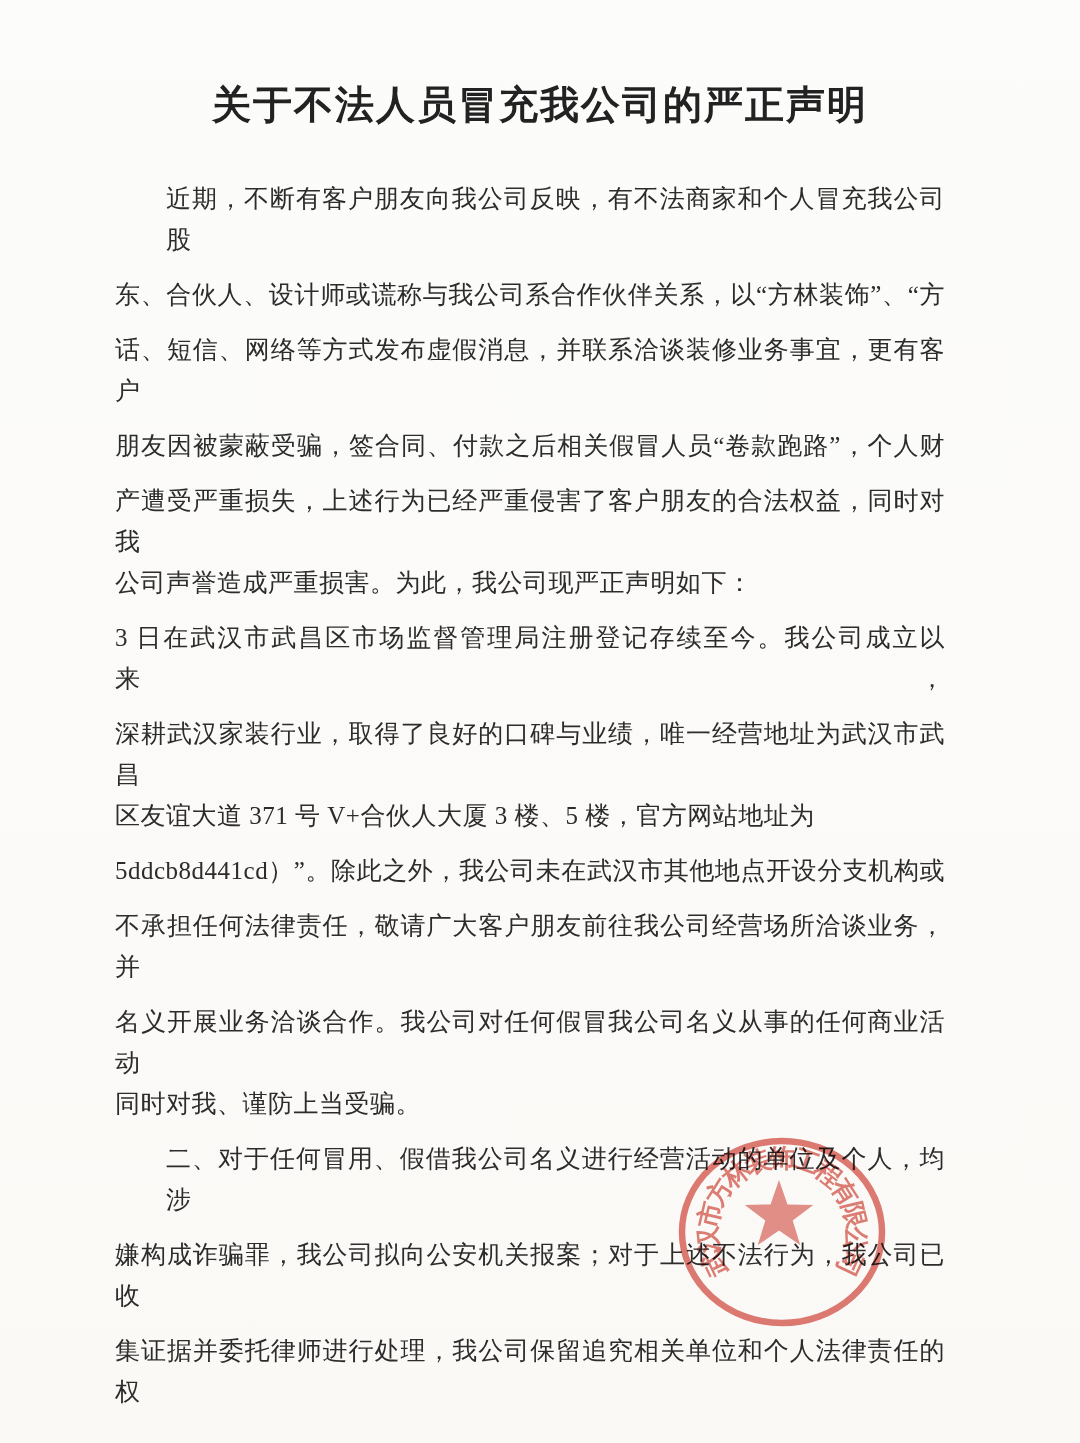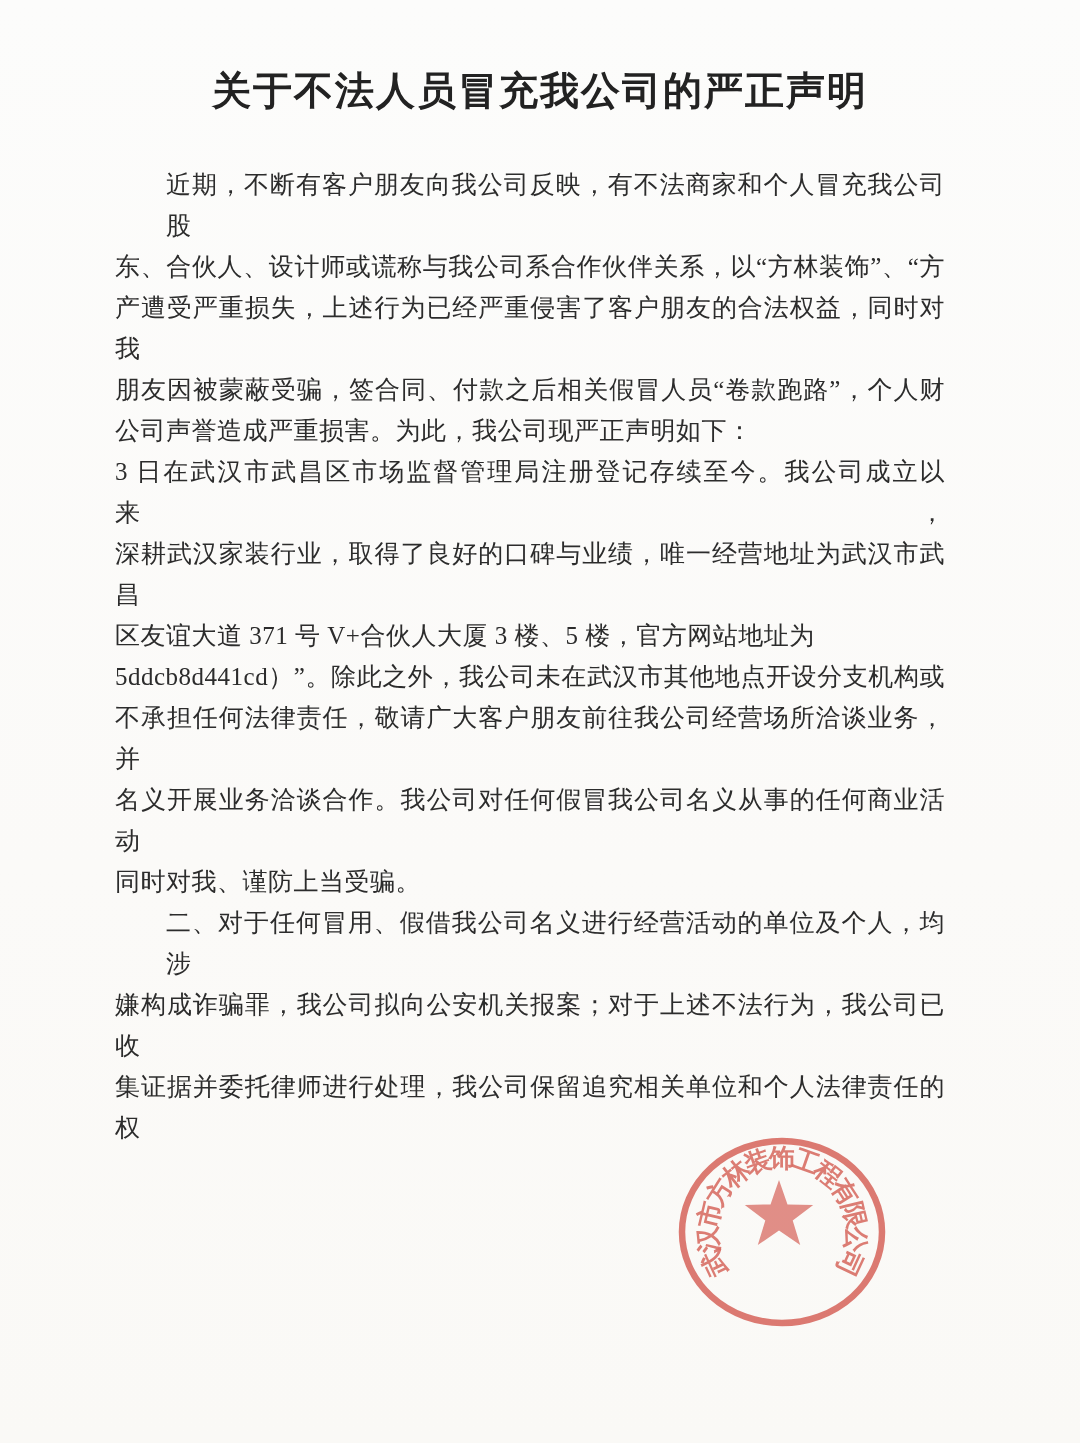--- a/index.html
+++ b/index.html
@@ -7,21 +7,21 @@
     position: relative;
     width: 1080px;
     height: 1443px;
     margin: 0 auto;
     background: linear-gradient(180deg, #fcfcfb 0%, #fbfaf8 60%, #faf9f6 100%);
     color: #2c2c2c;
     font-family: "Liberation Serif", "DejaVu Serif", serif;
     overflow: hidden;
   }
   .doc-title {
-    margin: 3px;
+    margin: 17px;
     padding-top: 64px;
     text-align: center;
     font-size: 39px;
     line-height: 48px;
     font-weight: bold;
     letter-spacing: 2px;
     color: #222;
   }
   .doc-body {
     position: absolute;
@@ -30,21 +30,21 @@
     width: 830px;
   }
   .line {
     font-size: 25px;
     line-height: 41px;
     letter-spacing: 0.5px;
     text-align: justify;
     white-space: nowrap;
     color: #2c2c2c;
   }
-  .line.j { white-space: normal; text-align: justify; text-align-last: justify; }
+  .line.j { white-space: normal; text-align: justify; text-align-last: justify; margin-top: 14px; }
   .line.ind { padding-left: 51px; }
   .seal {
     position: absolute;
     left: 652px;
     top: 1112px;
     width: 260px;
     height: 240px;
     opacity: 0.83;
     mix-blend-mode: multiply;
     pointer-events: none;
@@ -64,22 +64,23 @@
 </head>
 <body>
 
 <div class="page">
 
   <h1 class="doc-title">关于不法人员冒充我公司的严正声明</h1>
 
   <div class="doc-body">
     <div class="line j ind">近期，不断有客户朋友向我公司反映，有不法商家和个人冒充我公司股</div>
     <div class="line j">东、合伙人、设计师或谎称与我公司系合作伙伴关系，以“方林装饰”、“方</div>
+    <div class="line j">话、短信、网络等方式发布虚假消息，并联系洽谈装修业务事宜，更有客户</div>
+    <div class="line j">朋友因被蒙蔽受骗，签合同、付款之后相关假冒人员“卷款跑路”，个人财</div>
     <div class="line j">产遭受严重损失，上述行为已经严重侵害了客户朋友的合法权益，同时对我</div>
-    <div class="line j">朋友因被蒙蔽受骗，签合同、付款之后相关假冒人员“卷款跑路”，个人财</div>
     <div class="line">公司声誉造成严重损害。为此，我公司现严正声明如下：</div>
     <div class="line j">3 日在武汉市武昌区市场监督管理局注册登记存续至今。我公司成立以来，</div>
     <div class="line j">深耕武汉家装行业，取得了良好的口碑与业绩，唯一经营地址为武汉市武昌</div>
     <div class="line">区友谊大道 371 号 V+合伙人大厦 3 楼、5 楼，官方网站地址为</div>
     <div class="line j">5ddcb8d441cd）”。除此之外，我公司未在武汉市其他地点开设分支机构或</div>
     <div class="line j">不承担任何法律责任，敬请广大客户朋友前往我公司经营场所洽谈业务，并</div>
     <div class="line j">名义开展业务洽谈合作。我公司对任何假冒我公司名义从事的任何商业活动</div>
     <div class="line">同时对我、谨防上当受骗。</div>
     <div class="line j ind">二、对于任何冒用、假借我公司名义进行经营活动的单位及个人，均涉</div>
     <div class="line j">嫌构成诈骗罪，我公司拟向公安机关报案；对于上述不法行为，我公司已收</div>

